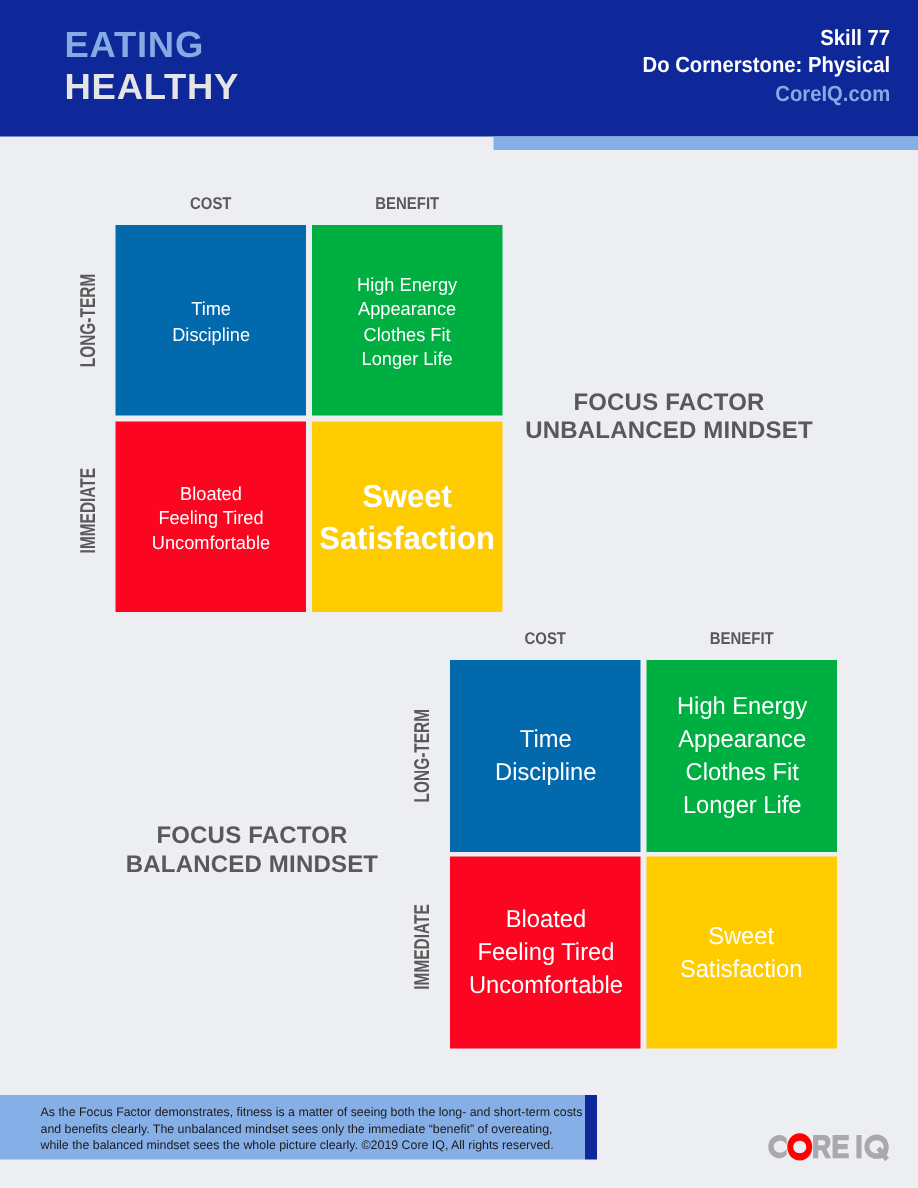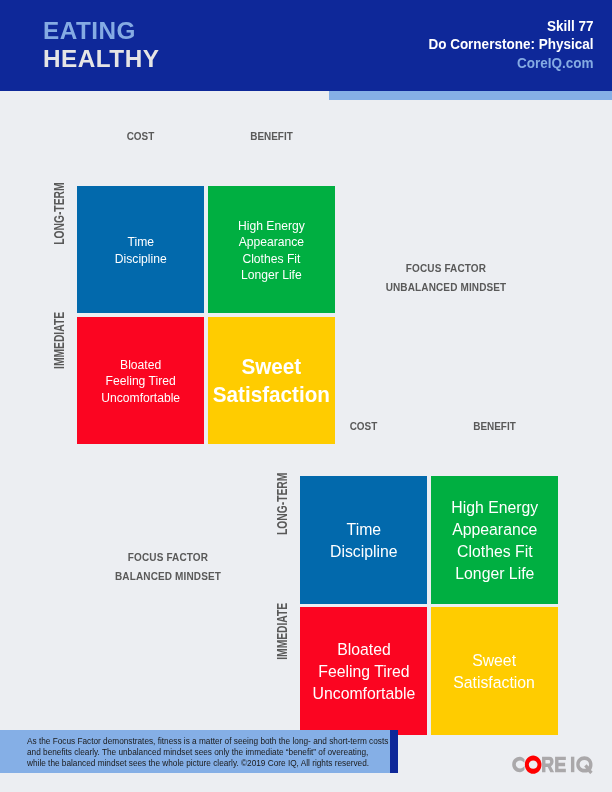--- a/index.html
+++ b/index.html
@@ -16,21 +16,21 @@
   .brand-line2{font-size:24.3px;font-weight:bold;letter-spacing:0.5px;color:#e5e5e5;line-height:28px;}
   .hdr-right{position:absolute;right:19px;top:16.5px;text-align:right;transform:scaleX(0.925);transform-origin:100% 0;}
   .hdr-skill{font-size:14.6px;font-weight:bold;color:#ffffff;line-height:18.5px;}
   .hdr-sub{font-size:14.6px;font-weight:bold;color:#ffffff;line-height:18.5px;}
   .hdr-site{font-size:14.6px;font-weight:bold;color:#85abe3;line-height:18.5px;}
   .accent-bar{position:absolute;left:329px;top:91px;width:283px;height:9px;background:#85afe6;}
 
   
   .matrix{position:absolute;}
   .cell{position:absolute;display:flex;align-items:center;justify-content:center;
-        text-align:center;color:#ffffff;margin-top:36px;}
+        text-align:center;color:#ffffff;}
   .col-label{position:absolute;text-align:center;font-weight:bold;color:#595959;
              transform:scaleX(0.88);}
   .row-label{position:absolute;font-weight:bold;color:#595959;
              writing-mode:vertical-rl;transform:rotate(180deg) scaleY(0.72);text-align:center;}
 
   
   #m1{left:77px;top:150px;width:258px;height:258px;}
   #m1 .cell{width:127px;height:127px;}
   #m1 .q0{left:0;top:0;}
   #m1 .q1{left:131px;top:0;}
@@ -55,21 +55,21 @@
   #m2 .cell-txt{font-size:16.3px;line-height:22.1px;transform:scaleX(0.97);}
   #m2 .col-label{font-size:11.3px;top:-20px;}
   #m2 .col-0{left:0;width:127px;}
   #m2 .col-1{left:131px;width:127px;}
   #m2 .row-label{font-size:14.3px;left:-26px;height:128px;}
   #m2 .row-0{top:0;}
   #m2 .row-1{top:127px;}
 
   
   .caption{position:absolute;text-align:center;font-weight:bold;color:#595959;
-           font-size:10px;line-height:19px;letter-spacing:0.13px;}
+           font-size:16px;line-height:19px;letter-spacing:0.13px;}
   #cap1{left:326px;top:259px;width:240px;}
   #cap2{left:48px;top:548px;width:240px;}
 
   
   .footer-band{position:absolute;left:0;top:730px;width:390px;height:43px;background:#85afe6;}
   .footer-tab{position:absolute;left:390px;top:730px;width:8px;height:43px;background:#0e2899;}
   .footer-text{position:absolute;left:17px;top:737px;width:375px;font-size:8.25px;
                line-height:10.9px;color:#1a1a1a;white-space:nowrap;margin-left:10px;}
   .logo{position:absolute;left:512.3px;top:755.3px;width:80.7px;height:18.9px;}
   .logo-svg{display:block;}

